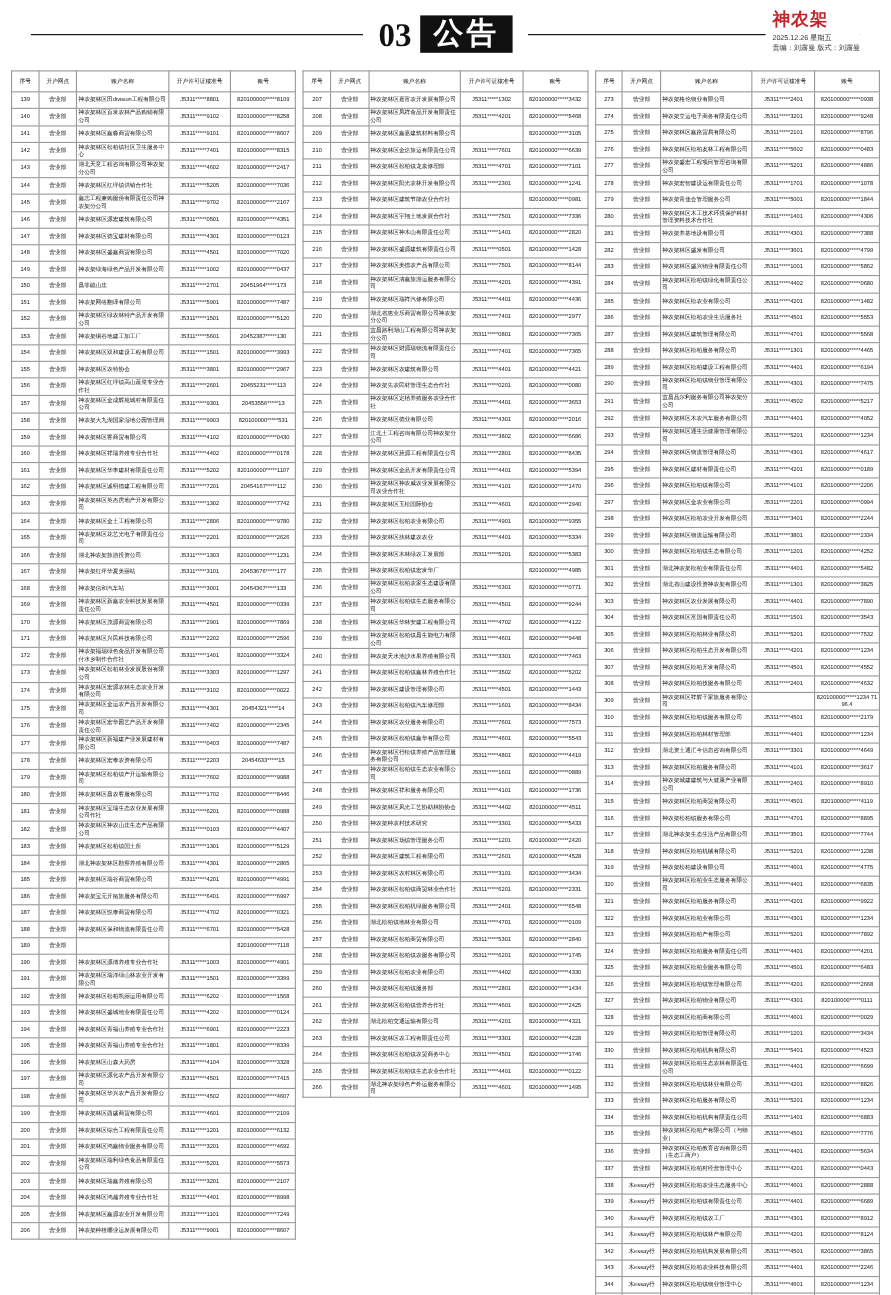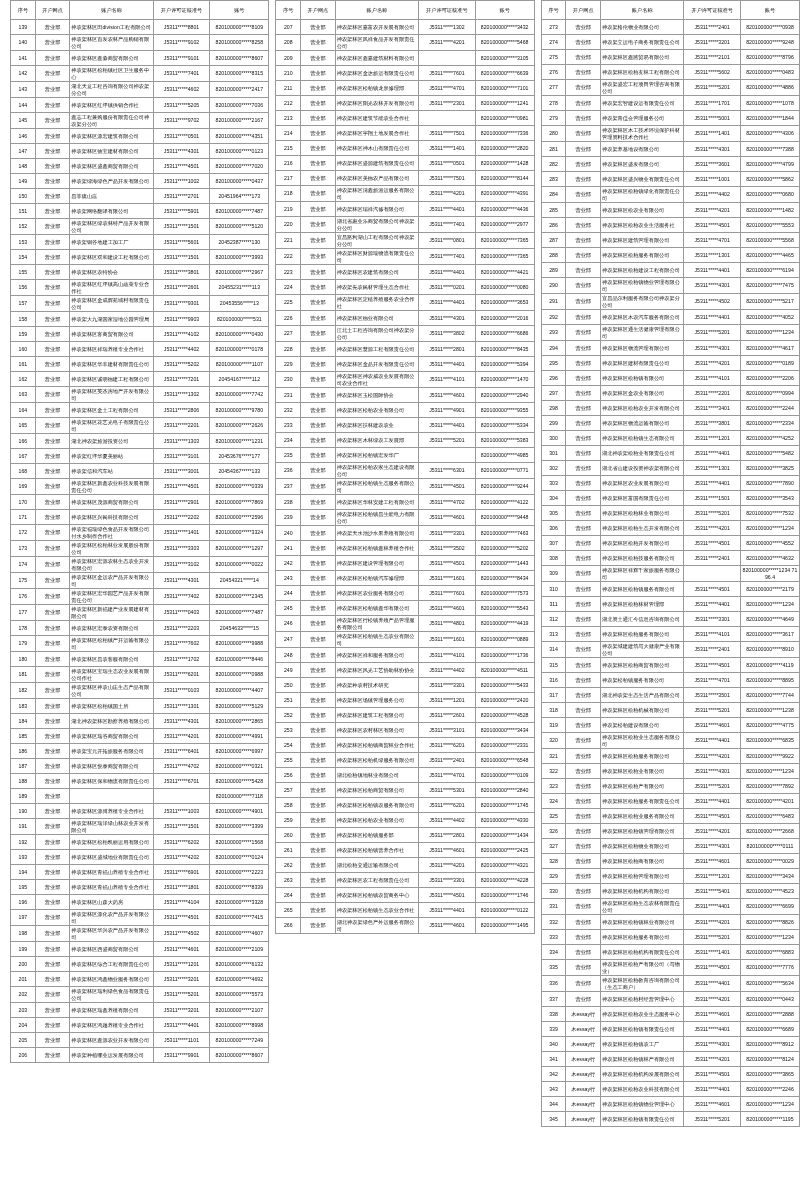--- a/index.html
+++ b/index.html
@@ -123,20 +123,32 @@
   th.c-name{ width:33%; }
   th.c-lic{ width:22%; }
   th.c-acct{ width:23%; }
   tr.row{ height:15px; }
 </style>
 </head>
 <body>
 
 <div class="page">
 
+  <div class="masthead">
+    <div class="mast-rule"></div>
+    <div class="mast-center">
+      <span class="mast-num">03</span>
+      <span class="mast-title">公告</span>
+    </div>
+    <div class="mast-right">
+      <div class="brand">神农架</div>
+      <div class="mast-date">2025.12.26 星期五</div>
+      <div class="mast-credit">责编：刘露曼  版式：刘露曼</div>
+    </div>
+  </div>
 
   <div class="cols">
     <div class="col">
       <table class="t">
         <thead>
           <tr>
             <th class="c-idx">序号</th>
             <th class="c-type">开户网点</th>
             <th class="c-name">账户名称</th>
             <th class="c-lic">开户许可证核准号</th>

